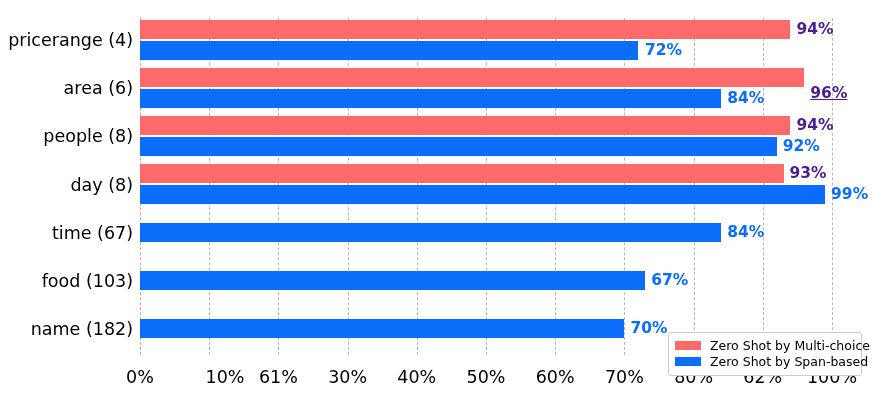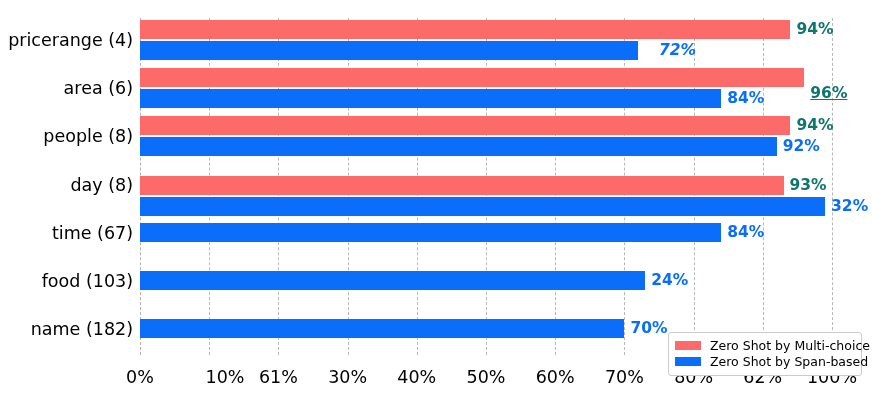--- a/index.html
+++ b/index.html
@@ -32,21 +32,21 @@
     border-radius:0;
   }
   .bar.red{background:#fc6a6a;}
   .bar.blue{background:#0a6efa;}
   .bar-value{
     position:absolute;
     font-size:15.5px;font-weight:bold;
     line-height:19px;
     white-space:nowrap;
   }
-  .bar-value.red{color:#0f766e;}
+  .bar-value.red{color:#4c1d95;}
   .bar-value.blue{color:#0a6efa;}
 
   
   .ylabel{
     position:absolute;
     right:739px;           
     width:400px;
     text-align:right;
     font-size:17.5px;
     color:#000;
@@ -107,47 +107,47 @@
         <div class="gridline" style="left: 484.4px;"></div>
         <div class="gridline" style="left: 553.6px;"></div>
         <div class="gridline" style="left: 622.8px;"></div>
         <div class="gridline" style="left: 692px;"></div>
       </div>
     <div id="bars-layer">
         <div class="cat-row" style="top: 0px; height: 48.1429px;">
           <div class="bar red" style="top: 2.07143px; width: 650.48px;"></div>
           <span class="bar-value red" style="top: 2.07143px; left: 656.48px;">94%</span>
           <div class="bar blue" style="top: 23.0714px; width: 498.24px;"></div>
-          <span class="bar-value blue" style="top: 23.0714px; left: 519px; font-style: italic;">72%</span>
+          <span class="bar-value blue" style="top: 23.0714px; left: 505px;">72%</span>
         </div>
         <div class="cat-row" style="top: 48.1429px; height: 48.1429px;">
           <div class="bar red" style="top: 2.07143px; width: 664.32px;"></div>
           <span class="bar-value red" style="top: 18px; left: 670.32px; text-decoration: underline;">96%</span>
           <div class="bar blue" style="top: 23.0714px; width: 581.28px;"></div>
           <span class="bar-value blue" style="top: 23.0714px; left: 587.28px;">84%</span>
         </div>
         <div class="cat-row" style="top: 96.2857px; height: 48.1429px;">
           <div class="bar red" style="top: 2.07143px; width: 650.48px;"></div>
           <span class="bar-value red" style="top: 2.07143px; left: 656.48px;">94%</span>
           <div class="bar blue" style="top: 23.0714px; width: 636.64px;"></div>
           <span class="bar-value blue" style="top: 23.0714px; left: 642.64px;">92%</span>
         </div>
-        <div class="cat-row" style="top: 144.429px; height: 48.1429px; margin-top: 12px;">
+        <div class="cat-row" style="top: 144.429px; height: 48.1429px;">
           <div class="bar red" style="top: 2.07143px; width: 643.56px;"></div>
           <span class="bar-value red" style="top: 2.07143px; left: 649.56px;">93%</span>
           <div class="bar blue" style="top: 23.0714px; width: 685.08px;"></div>
-          <span class="bar-value blue" style="top: 23.0714px; left: 691.08px;">32%</span>
+          <span class="bar-value blue" style="top: 23.0714px; left: 691.08px;">99%</span>
         </div>
         <div class="cat-row" style="top: 192.571px; height: 48.1429px;">
           <div class="bar blue" style="top: 12.5714px; width: 581.28px;"></div>
           <span class="bar-value blue" style="top: 12.5714px; left: 587.28px;">84%</span>
         </div>
         <div class="cat-row" style="top: 240.714px; height: 48.1429px;">
           <div class="bar blue" style="top: 12.5714px; width: 505.16px;"></div>
-          <span class="bar-value blue" style="top: 12.5714px; left: 511.16px;">24%</span>
+          <span class="bar-value blue" style="top: 12.5714px; left: 511.16px;">67%</span>
         </div>
         <div class="cat-row" style="top: 288.857px; height: 48.1429px;">
           <div class="bar blue" style="top: 12.5714px; width: 484.4px;"></div>
           <span class="bar-value blue" style="top: 12.5714px; left: 490.4px;">70%</span>
         </div>
       </div>
   </div>
 
   <div id="ylabels-layer">
       <div class="ylabel" style="top: 30.0714px;">pricerange (4)</div>

